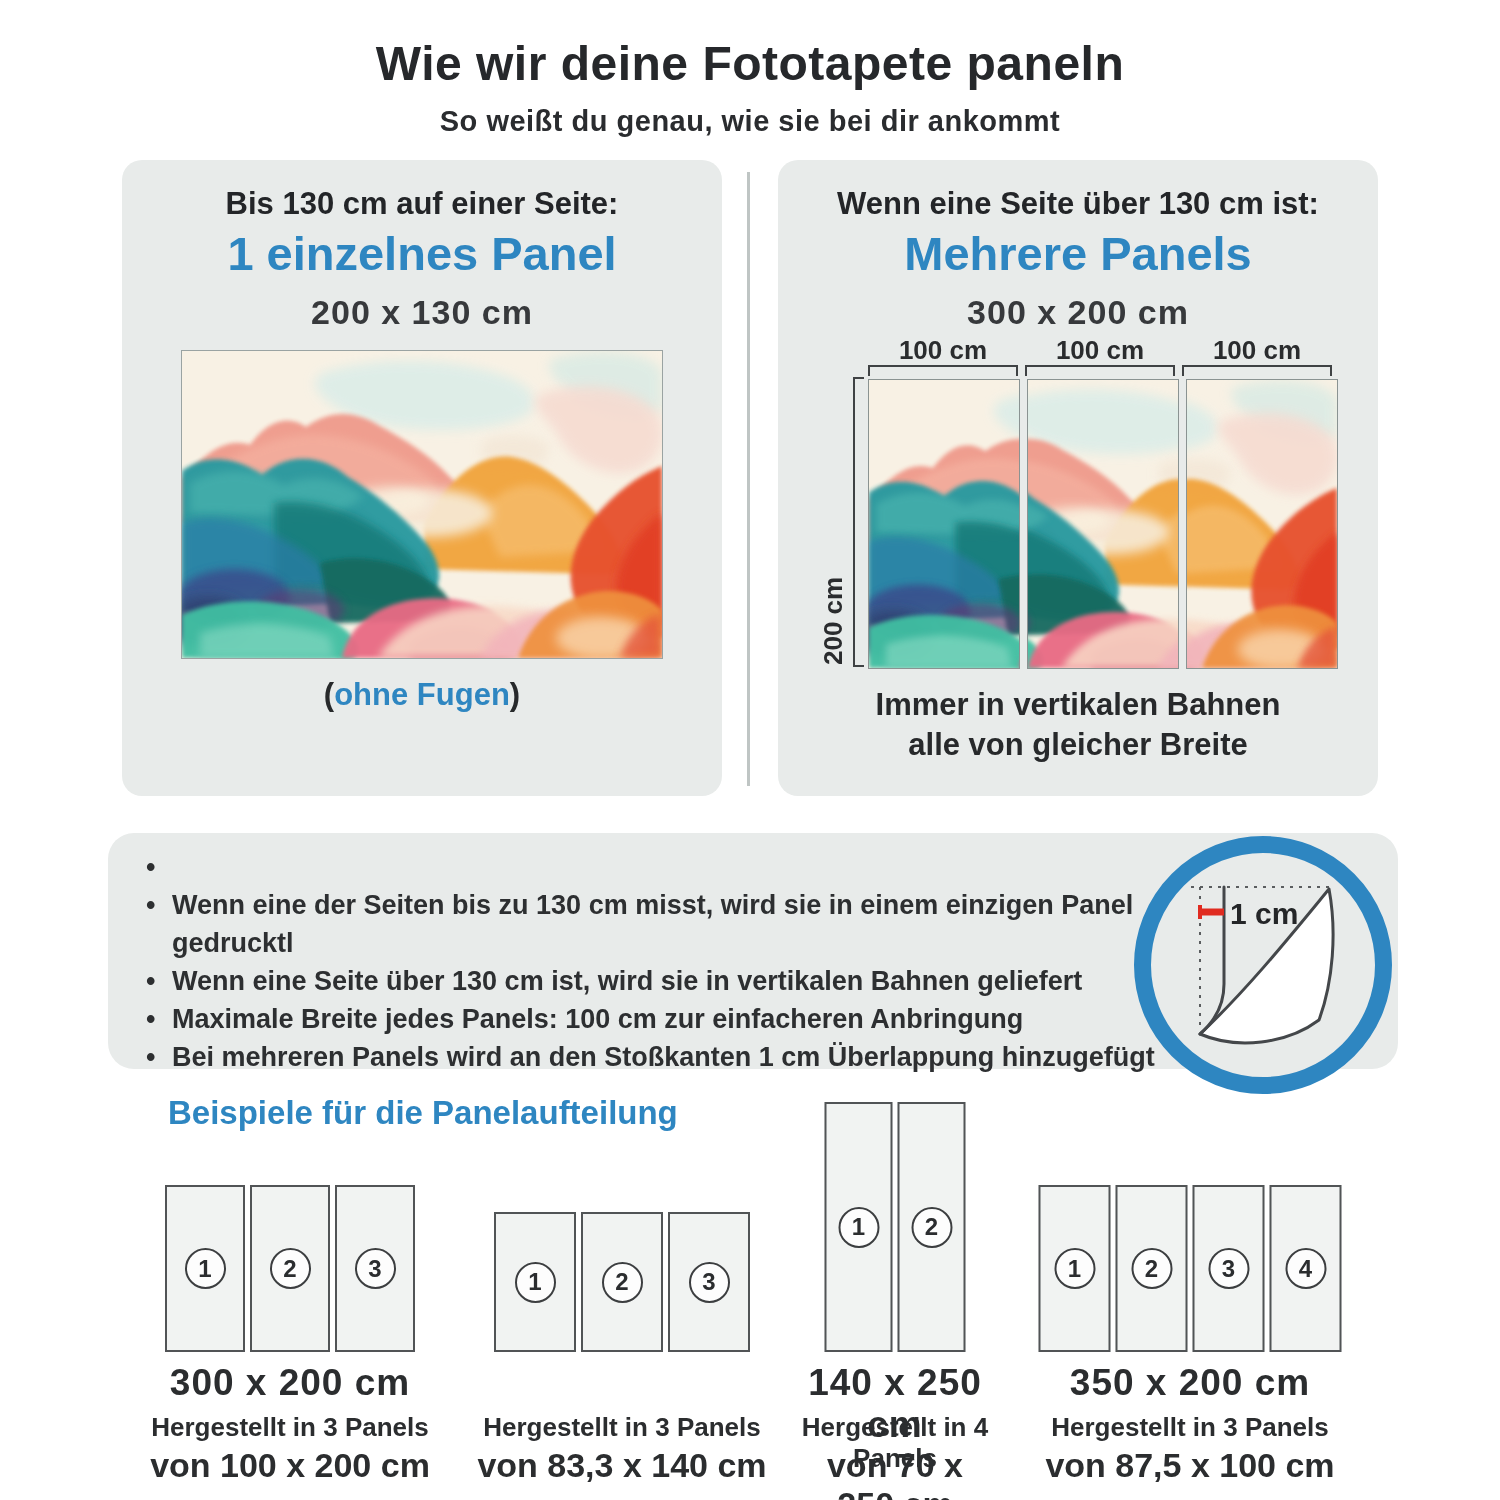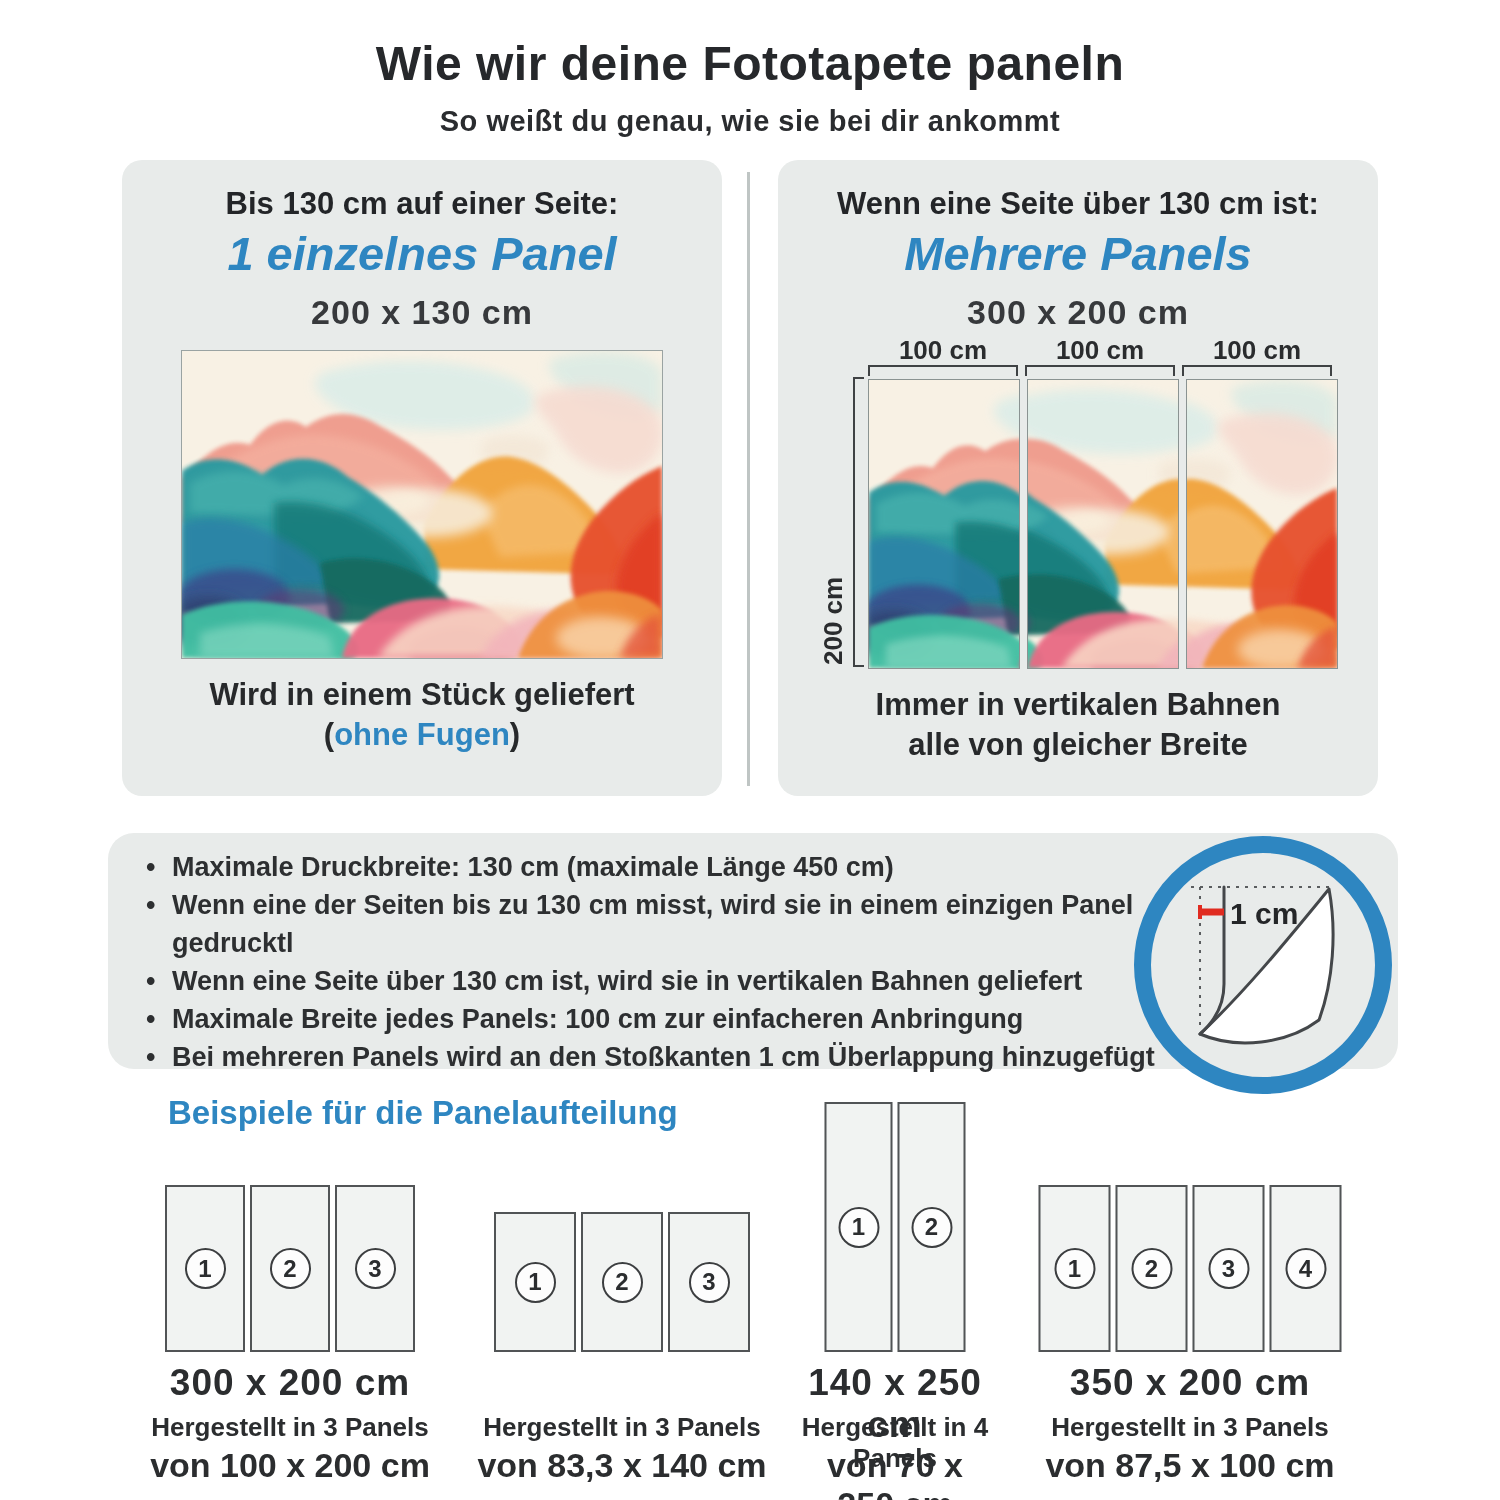--- a/index.html
+++ b/index.html
@@ -12,21 +12,21 @@
   .hdr-sub{margin-top:14px;font-size:29px;font-weight:700;color:#2a2c2f;letter-spacing:.5px;}
 
   
   .card{position:absolute;top:160px;width:600px;height:636px;background:#e8ebea;
         border-radius:20px;box-sizing:border-box;text-align:center;padding-top:26px;}
   .card-left{left:122px;}
   .card-right{left:778px;}
   .divider{position:absolute;left:747px;top:172px;width:3px;height:614px;background:#bfc5c4;}
 
   .card-cond{font-size:31px;font-weight:800;color:#232528;}
-  .card-head{margin-top:4px;font-size:47px;font-weight:800;color:#2e86c1;font-style:italic;}
+  .card-head{margin-top:4px;font-size:47px;font-weight:800;color:#2e86c1;}
   .card-size{margin-top:12px;font-size:34px;font-weight:800;color:#37393c;letter-spacing:1px;}
 
   .art-single{display:block;margin:18px auto 0 auto;width:480px;height:307px;
               border:1px solid #9aa3a2;background:#fff;}
 
   .card-caption{margin-top:16px;font-size:31px;font-weight:700;color:#27292b;line-height:40px;}
   .cap-blue{color:#2e86c1;}
 
   
   .fig{margin-top:4px;display:flex;justify-content:center;align-items:flex-start;}
@@ -124,21 +124,20 @@
         <path d="M228,292 C250,276 282,271 306,281 C322,288 330,299 326,307 L228,307 Z" fill="#d94e72" filter="url(#b4)" opacity="0.8"></path>
         <path d="M196,307 C218,270 264,253 316,255 C366,257 406,273 428,293 L432,307 Z" fill="#f8d9c6" filter="url(#b4)" opacity="0.85"></path>
         <path d="M298,307 C310,281 336,263 372,259 C406,256 440,269 458,289 L462,307 Z" fill="#f2b3bb" filter="url(#b4)" opacity="0.85"></path>
         <path d="M336,307 C348,272 374,250 408,242 C438,236 466,245 480,259 L480,307 Z" fill="#ef913d" filter="url(#b2)" opacity="0.92"></path>
         <ellipse cx="420" cy="287" rx="46" ry="21" fill="#f8cfa2" filter="url(#b6)" opacity="0.9"></ellipse>
         <path d="M438,307 C444,286 458,270 478,263 L480,307 Z" fill="#e4543a" filter="url(#b4)" opacity="0.8"></path>
       </g>
     </svg>
 
     <div class="card-caption">
-      <div>Wird in einem Stück geliefert</div>
       <div><span>(</span><span class="cap-blue">ohne Fugen</span><span>)</span></div>
     </div>
   </div>
 
   <div class="divider"></div>
 
   <div class="card card-right">
     <div class="card-cond">Wenn eine Seite über 130 cm ist:</div>
     <div class="card-head">Mehrere Panels</div>
     <div class="card-size">300 x 200 cm</div>
@@ -178,21 +177,20 @@
     <div class="card-caption">
       <div>Immer in vertikalen Bahnen</div>
       <div>alle von gleicher Breite</div>
     </div>
   </div>
 
   <div class="info-box">
     <div class="bullets">
         <div class="bullet">
           <span class="dot">•</span>
-          <span>Maximale Druckbreite: 130 cm (maximale Länge 450 cm)</span>
         </div>
         <div class="bullet">
           <span class="dot">•</span>
           <span>Wenn eine der Seiten bis zu 130 cm misst, wird sie in einem einzigen Panel gedrucktl</span>
         </div>
         <div class="bullet">
           <span class="dot">•</span>
           <span>Wenn eine Seite über 130 cm ist, wird sie in vertikalen Bahnen geliefert</span>
         </div>
         <div class="bullet">

